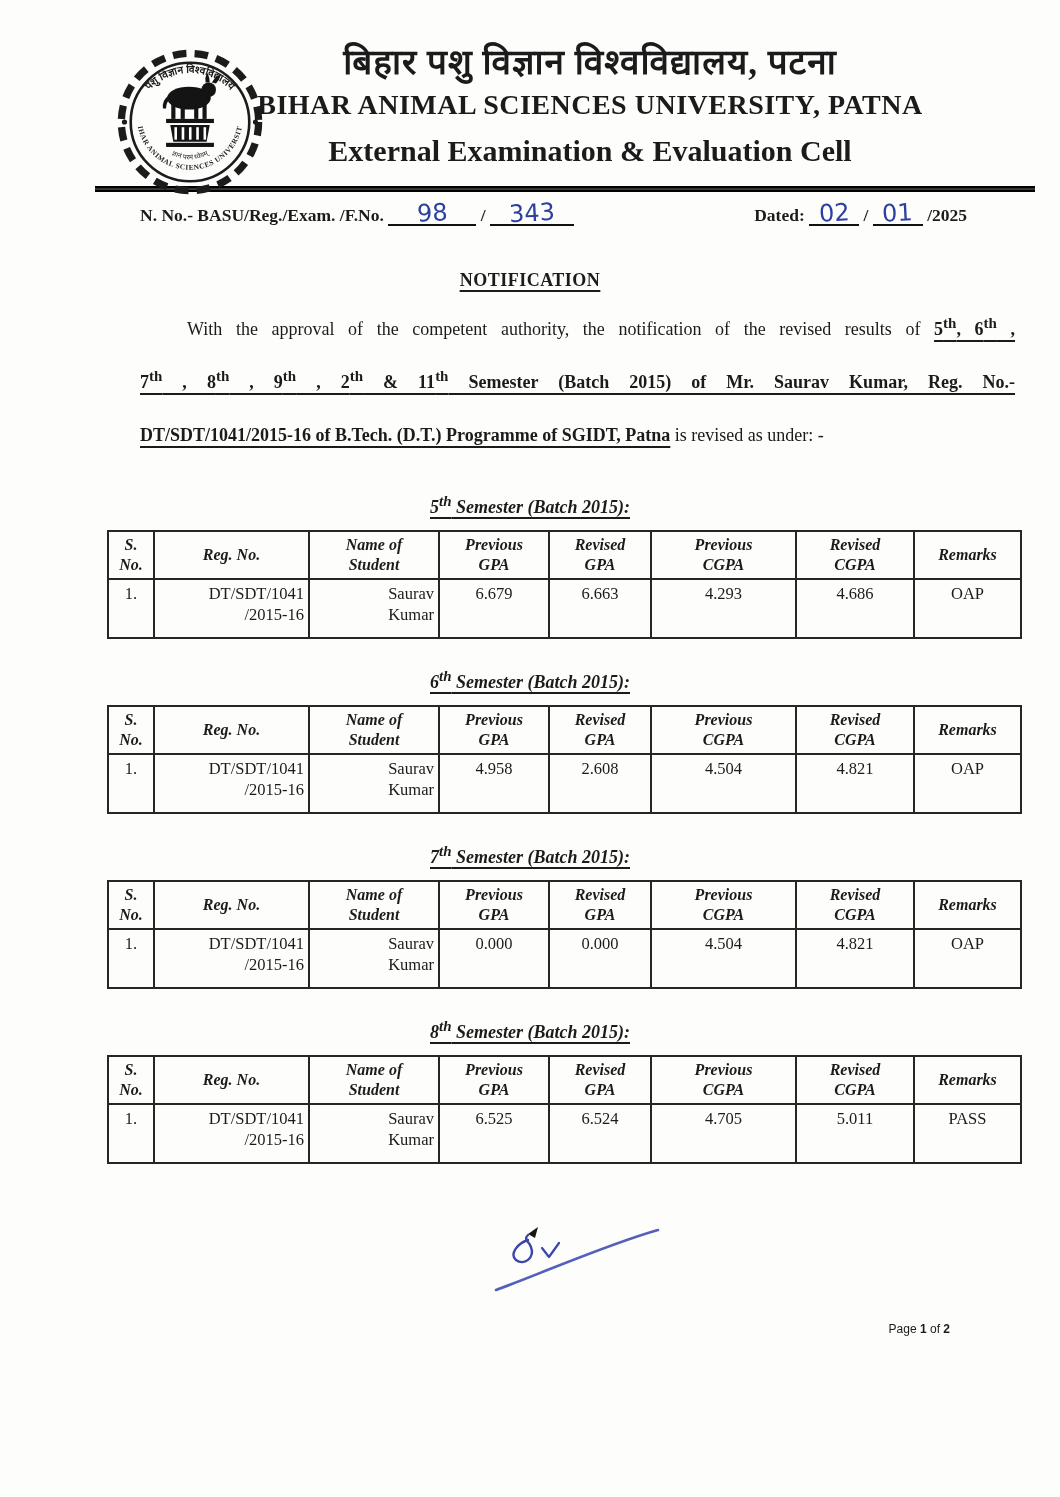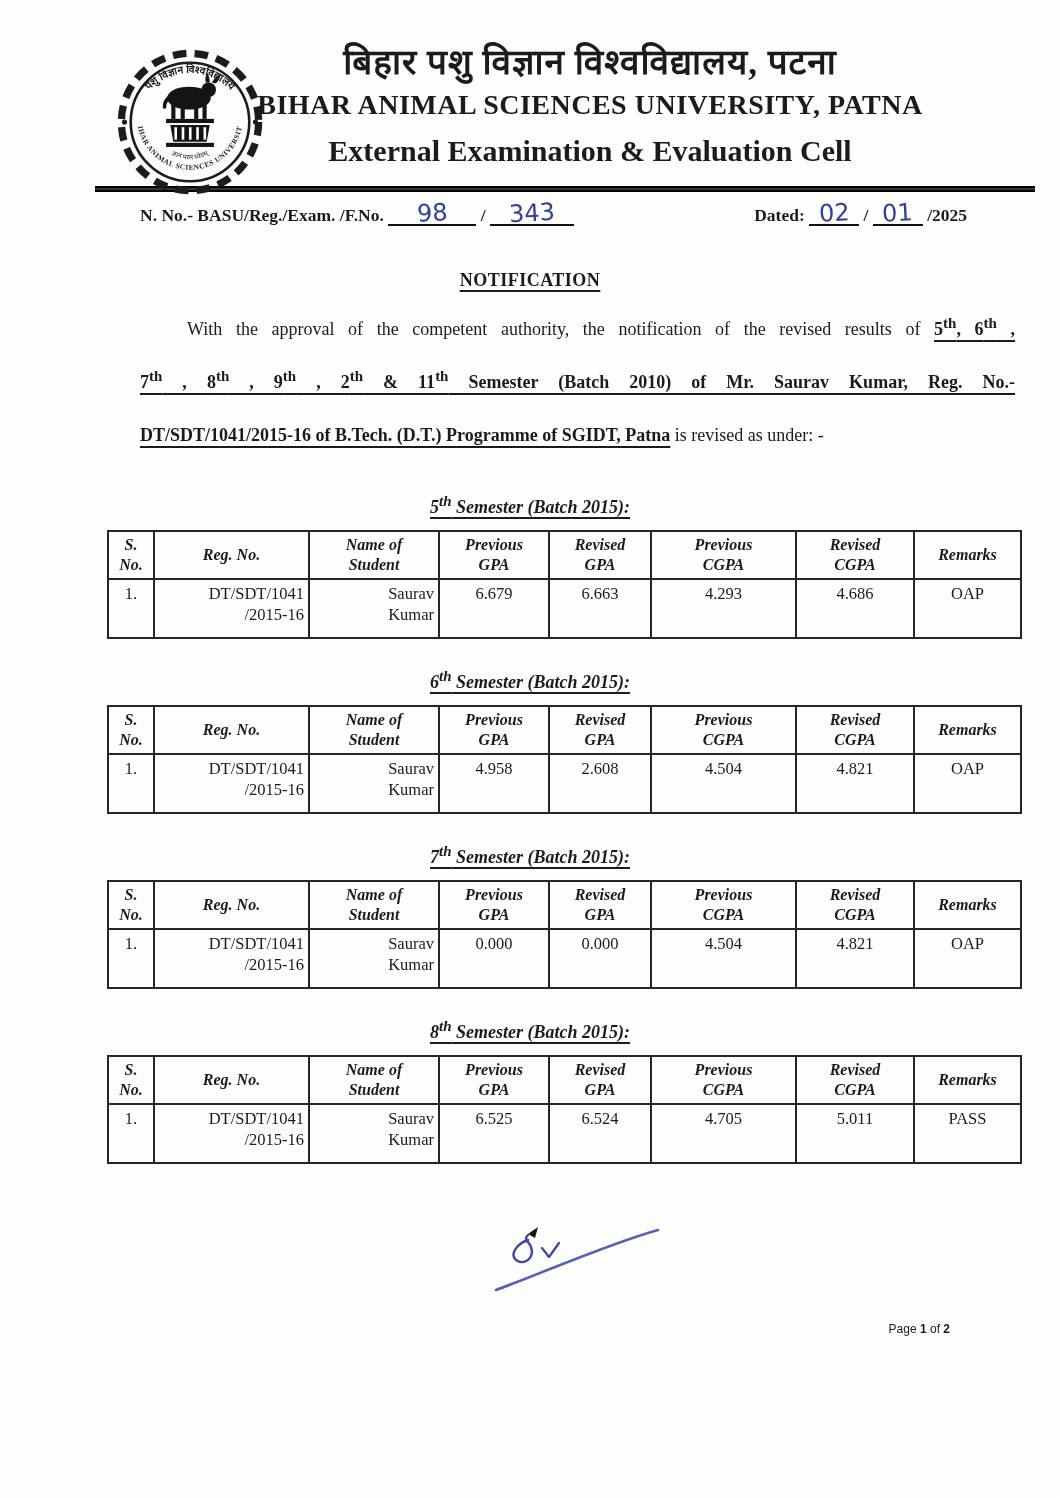--- a/index.html
+++ b/index.html
@@ -126,21 +126,21 @@
       <span>/2025</span>
     </div>
   </div>
 
   <div class="notif-heading">
     <span>NOTIFICATION</span>
   </div>
 
   <div class="para">
     <div class="pline1"><span>With the approval of the competent authority, the notification of the revised results of </span><span class="useg"><span>5</span><sup>th</sup><span>, 6</span><sup>th</sup><span> ,</span></span></div>
-    <div class="pline2"><span class="useg"><span>7</span><sup>th</sup><span> , 8</span><sup>th</sup><span> , 9</span><sup>th</sup><span> , 2</span><sup>th</sup><span> &amp; 11</span><sup>th</sup><span> Semester (Batch 2010) of Mr. Saurav Kumar, Reg. No.-</span></span></div>
+    <div class="pline2"><span class="useg"><span>7</span><sup>th</sup><span> , 8</span><sup>th</sup><span> , 9</span><sup>th</sup><span> , 2</span><sup>th</sup><span> &amp; 11</span><sup>th</sup><span> Semester (Batch 2015) of Mr. Saurav Kumar, Reg. No.-</span></span></div>
     <div class="pline3"><span class="useg">DT/SDT/1041/2015-16 of B.Tech. (D.T.) Programme of SGIDT, Patna</span><span> is revised as under: -</span></div>
   </div>
 
   <div class="section first">
     <div class="sec-heading">
       <span class="inner"><span>5</span><sup>th</sup><span> Semester (Batch 2015):</span></span>
     </div>
     <table class="results">
       <colgroup>
           <col style="width:46px">

